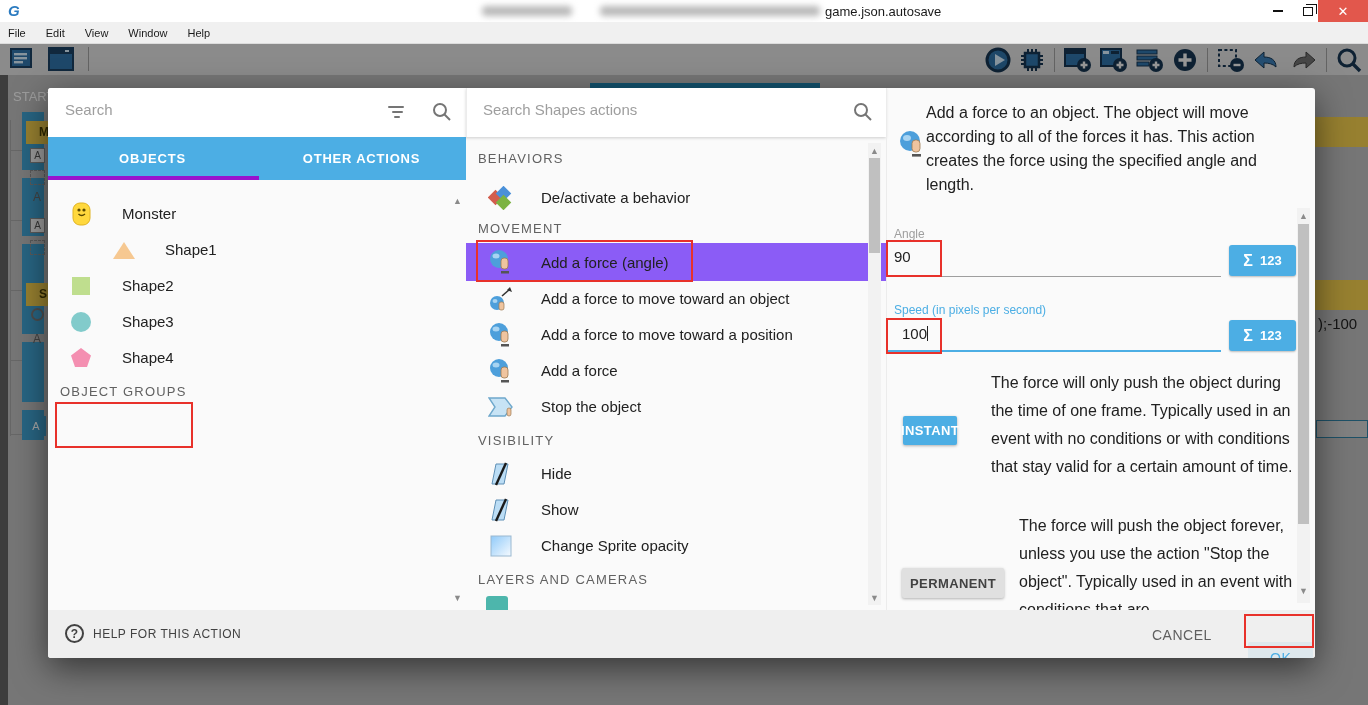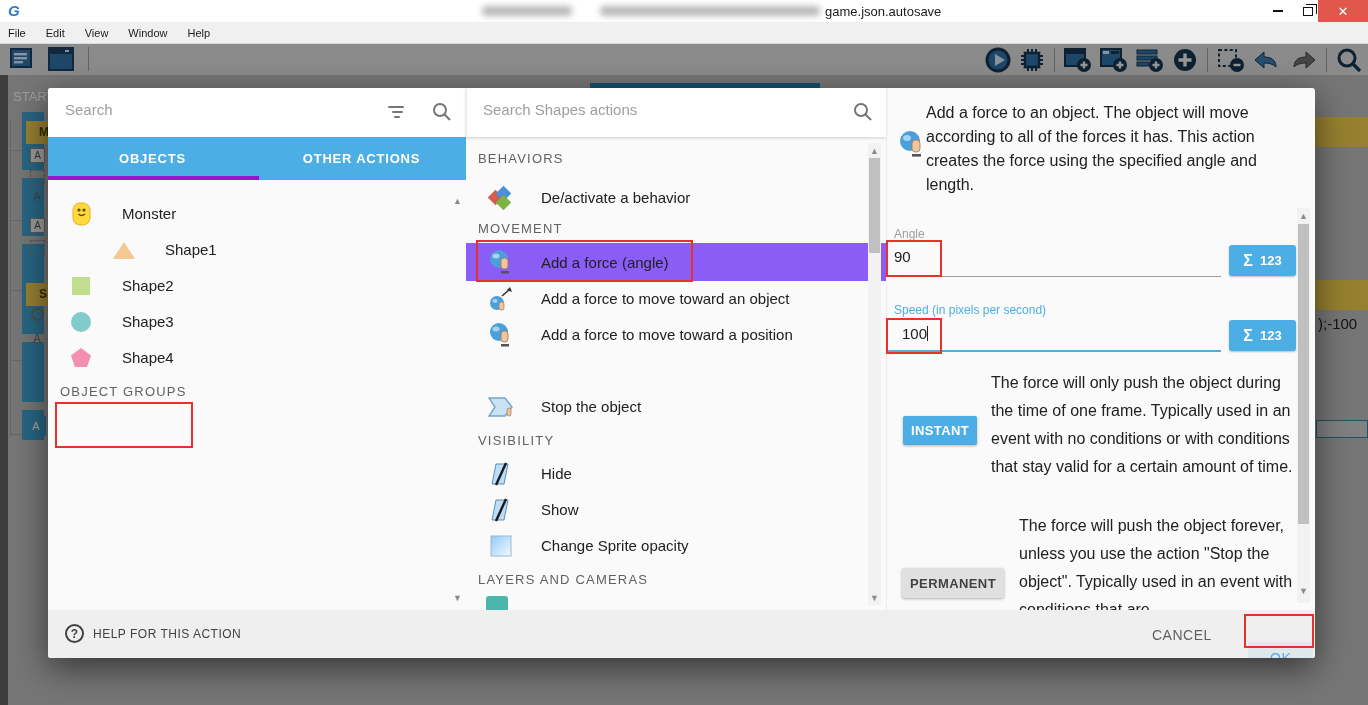--- a/index.html
+++ b/index.html
@@ -353,20 +353,31 @@
     <span class="icon-cell" style="left:20px; width:30px;">
         <svg width="24" height="26">
           <circle cx="10" cy="10" r="9" fill="#4D9FDB"></circle>
           <ellipse cx="7" cy="7" rx="3.5" ry="2.5" fill="#A8D4F2"></ellipse>
           <rect x="12" y="9" width="7" height="11" rx="3" fill="#EFC49F" stroke="#9c7a52" stroke-width="0.8"></rect>
           <rect x="12" y="22" width="8" height="2.5" fill="#555"></rect>
         </svg>
       </span>
     <span class="lrow-label abs" style="left:75px;">Add a force to move toward a position</span>
   </div>
+  <div class="lrow" style="left:418px; top:264px; width:420px;">
+    <span class="icon-cell" style="left:20px; width:30px;">
+        <svg width="24" height="26">
+          <circle cx="10" cy="10" r="9" fill="#4D9FDB"></circle>
+          <ellipse cx="7" cy="7" rx="3.5" ry="2.5" fill="#A8D4F2"></ellipse>
+          <rect x="12" y="9" width="7" height="11" rx="3" fill="#EFC49F" stroke="#9c7a52" stroke-width="0.8"></rect>
+          <rect x="12" y="22" width="8" height="2.5" fill="#555"></rect>
+        </svg>
+      </span>
+    <span class="lrow-label abs" style="left:75px;">Add a force</span>
+  </div>
   <div class="lrow" style="left:418px; top:300px; width:420px;">
     <span class="icon-cell" style="left:20px; width:30px;">
         <svg width="26" height="22">
           <polygon points="1,2 17,2 24,11 17,20 1,20 7,11" fill="#C7E3F5" stroke="#6FA8CC" stroke-width="1.4"></polygon>
           <rect x="19" y="12" width="4" height="8" rx="2" fill="#EFC49F" stroke="#9c7a52" stroke-width="0.7"></rect>
         </svg>
       </span>
     <span class="lrow-label abs" style="left:75px;">Stop the object</span>
   </div>
   <span class="abs sec-header" style="left:430px; top:345px;">VISIBILITY</span>
@@ -430,21 +441,21 @@
     </div>
 
     <span class="abs field-label focused" style="left:7px; top:215px;">Speed (in pixels per second)</span>
     <div class="abs field-value" style="left:7px; top:237px;margin-left:8px;"><span>100</span><span class="caret"></span></div>
     <div class="abs field-underline focused" style="left:0; top:262px; width:334px;"></div>
     <div class="abs expr-btn" style="left:342px; top:232px; width:67px; height:31px;">
       <span class="expr-sigma">Σ</span>
       <span class="expr-digits">123</span>
     </div>
 
-    <div class="abs mode-btn instant" style="left:16px; top:328px; width:74px; height:29px;">
+    <div class="abs mode-btn instant" style="left:16px; top:328px; width:54px; height:29px;">
         <span>INSTANT</span>
       </div>
     <div class="abs mode-text" style="left:104px; top:281px; width:304px;">The force will only push the object during the time of one frame. Typically used in an event with no conditions or with conditions that stay valid for a certain amount of time.</div>
 
     <div class="abs mode-btn permanent" style="left:15px; top:480px; width:102px; height:30px;">
         <span>PERMANENT</span>
       </div>
     <div class="abs mode-text" style="left:132px; top:424px; width:278px;">The force will push the object forever, unless you use the action "Stop the object". Typically used in an event with conditions that are</div>
   </div>
 

